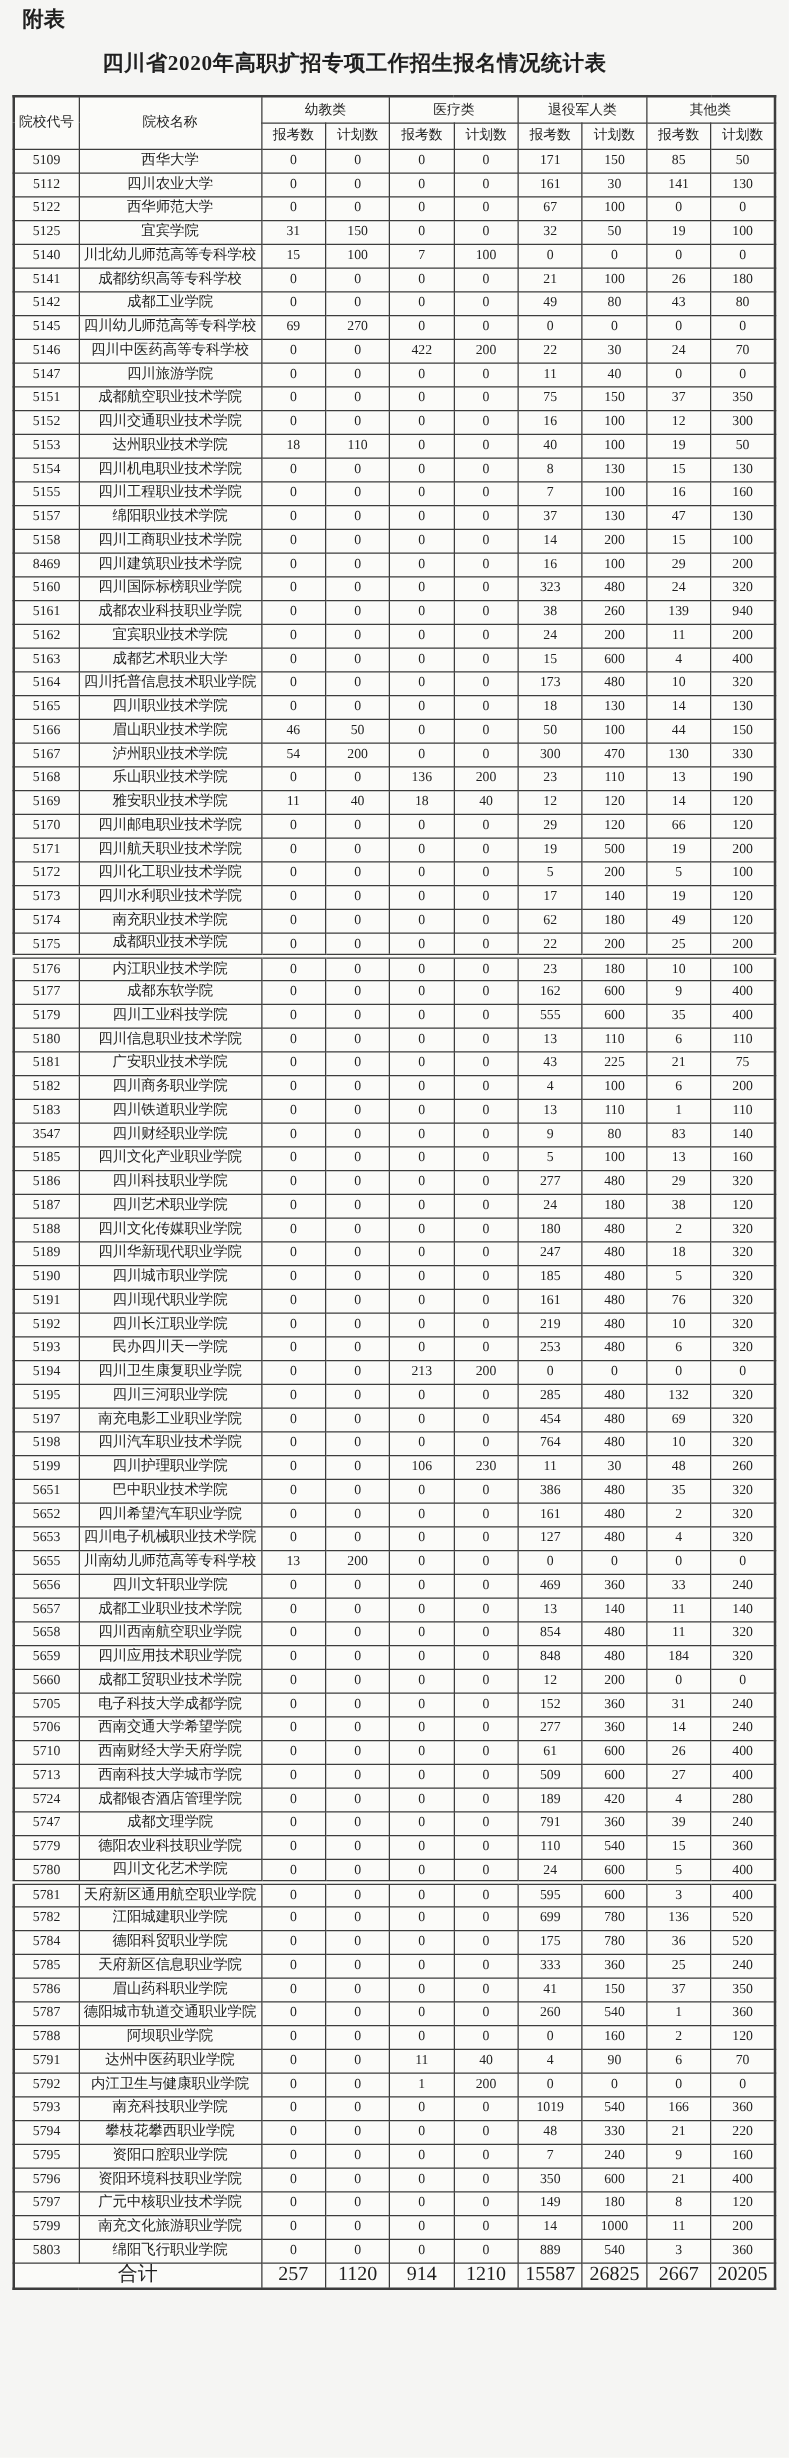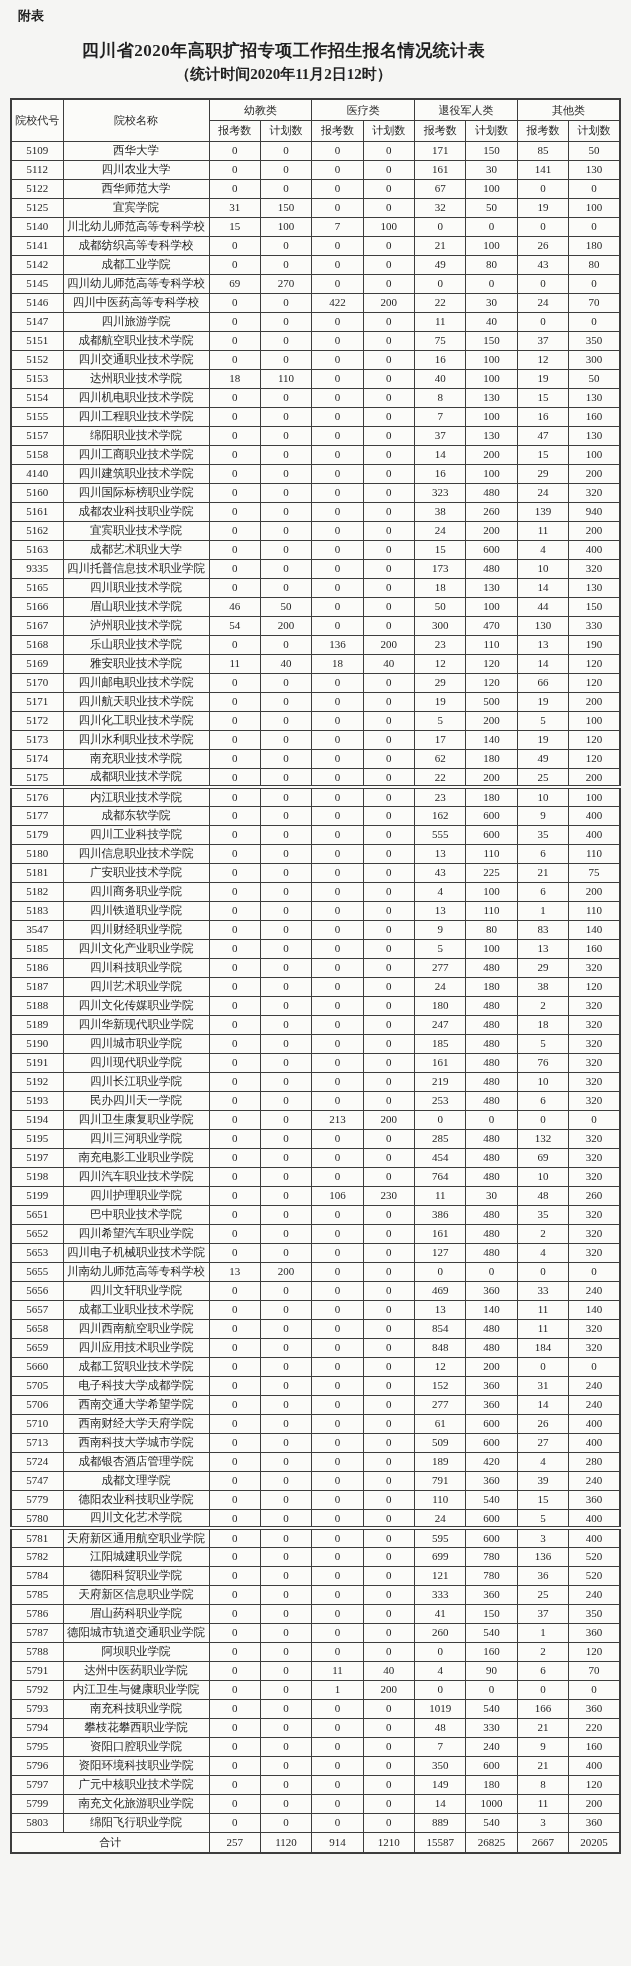--- a/index.html
+++ b/index.html
@@ -13,21 +13,21 @@
   body {
     width: 631px;
     height: 1966px;
     overflow: hidden;
     background: var(--page-bg);
     color: var(--text);
     font-family: "Liberation Serif", "DejaVu Serif", serif;
   }
   .corner-label {
     margin: 8px 0 0 18px;
-    font-size: 13px;
+    font-size: 17px;
     font-weight: bold;
     line-height: 16px;
   }
   .title-block {
     text-align: center;
     padding-right: 64px;
     margin-top: 16px;
   }
   .doc-title {
     font-size: 17px;
@@ -62,30 +62,29 @@
     font-size: 11px;
     font-weight: normal;
     height: 21px;
   }
   .stats td {
     font-size: 11px;
     height: 19px;
   }
   .stats td.name { font-size: 11.5px; }
   .stats tr.thick-top td { border-top: 4px double var(--border); }
-  .stats tr[data-name="total-row"] td { height: 21px; font-size: 11px; margin-top: 40px; }
+  .stats tr[data-name="total-row"] td { height: 21px; font-size: 16px; margin-top: 40px; }
 </style>
 </head>
 <body>
 
 <div class="corner-label" data-name="attachment-label">附表</div>
 
 <div class="title-block" data-name="title-block">
   <div class="doc-title" data-name="page-title">四川省2020年高职扩招专项工作招生报名情况统计表</div>
-  <div class="doc-subtitle" data-name="page-subtitle">（统计时间2020年11月2日12时）</div>
 </div>
 
 <table class="stats" data-name="stats-table">
   <colgroup>
     <col style="width:52px">
     <col style="width:146px">
     <col>
       <col>
       <col>
       <col>
@@ -313,21 +312,21 @@
         <td data-name="stat-cell">0</td>
         <td data-name="stat-cell">0</td>
         <td data-name="stat-cell">0</td>
         <td data-name="stat-cell">0</td>
         <td data-name="stat-cell">14</td>
         <td data-name="stat-cell">200</td>
         <td data-name="stat-cell">15</td>
         <td data-name="stat-cell">100</td>
       </tr>
       <tr data-name="table-row">
-        <td data-name="college-code-cell">4140</td>
+        <td data-name="college-code-cell">8469</td>
         <td data-name="college-name-cell" class="name">四川建筑职业技术学院</td>
         <td data-name="stat-cell">0</td>
         <td data-name="stat-cell">0</td>
         <td data-name="stat-cell">0</td>
         <td data-name="stat-cell">0</td>
         <td data-name="stat-cell">16</td>
         <td data-name="stat-cell">100</td>
         <td data-name="stat-cell">29</td>
         <td data-name="stat-cell">200</td>
       </tr>
@@ -373,21 +372,21 @@
         <td data-name="stat-cell">0</td>
         <td data-name="stat-cell">0</td>
         <td data-name="stat-cell">0</td>
         <td data-name="stat-cell">0</td>
         <td data-name="stat-cell">15</td>
         <td data-name="stat-cell">600</td>
         <td data-name="stat-cell">4</td>
         <td data-name="stat-cell">400</td>
       </tr>
       <tr data-name="table-row">
-        <td data-name="college-code-cell">9335</td>
+        <td data-name="college-code-cell">5164</td>
         <td data-name="college-name-cell" class="name">四川托普信息技术职业学院</td>
         <td data-name="stat-cell">0</td>
         <td data-name="stat-cell">0</td>
         <td data-name="stat-cell">0</td>
         <td data-name="stat-cell">0</td>
         <td data-name="stat-cell">173</td>
         <td data-name="stat-cell">480</td>
         <td data-name="stat-cell">10</td>
         <td data-name="stat-cell">320</td>
       </tr>
@@ -1015,21 +1014,21 @@
         <td data-name="stat-cell">136</td>
         <td data-name="stat-cell">520</td>
       </tr>
       <tr data-name="table-row">
         <td data-name="college-code-cell">5784</td>
         <td data-name="college-name-cell" class="name">德阳科贸职业学院</td>
         <td data-name="stat-cell">0</td>
         <td data-name="stat-cell">0</td>
         <td data-name="stat-cell">0</td>
         <td data-name="stat-cell">0</td>
-        <td data-name="stat-cell">121</td>
+        <td data-name="stat-cell">175</td>
         <td data-name="stat-cell">780</td>
         <td data-name="stat-cell">36</td>
         <td data-name="stat-cell">520</td>
       </tr>
       <tr data-name="table-row">
         <td data-name="college-code-cell">5785</td>
         <td data-name="college-name-cell" class="name">天府新区信息职业学院</td>
         <td data-name="stat-cell">0</td>
         <td data-name="stat-cell">0</td>
         <td data-name="stat-cell">0</td>

